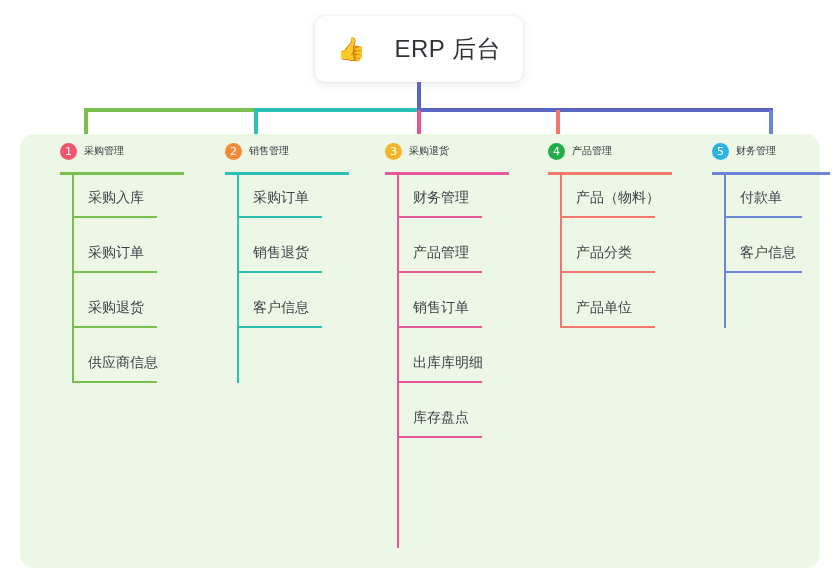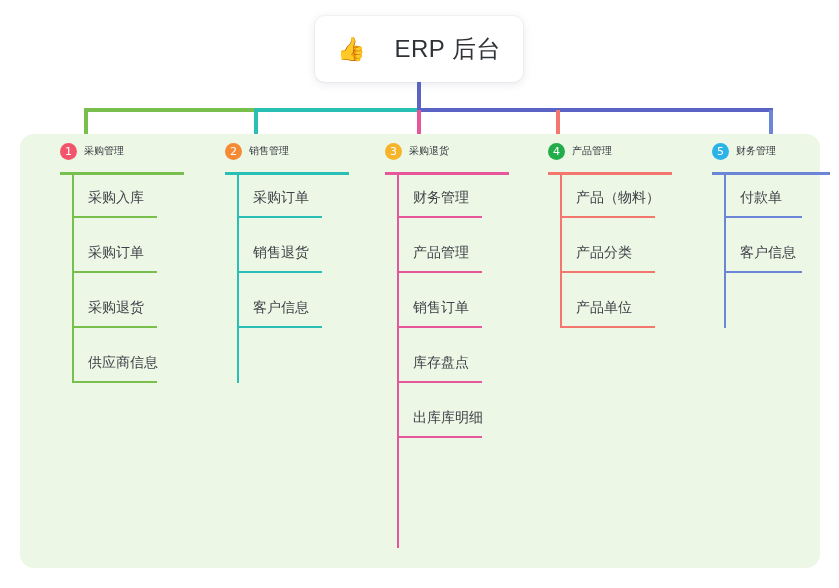--- a/index.html
+++ b/index.html
@@ -139,25 +139,25 @@
             </div>
             <div class="leaf">
               <span class="leaf-text">产品管理</span>
               <div class="leaf-rule" style="width: 85px; background: rgb(231, 86, 155);"></div>
             </div>
             <div class="leaf">
               <span class="leaf-text">销售订单</span>
               <div class="leaf-rule" style="width: 85px; background: rgb(231, 86, 155);"></div>
             </div>
             <div class="leaf">
+              <span class="leaf-text">出库库明细</span>
+              <div class="leaf-rule" style="width: 85px; background: rgb(231, 86, 155);"></div>
+            </div>
+            <div class="leaf">
               <span class="leaf-text">库存盘点</span>
-              <div class="leaf-rule" style="width: 85px; background: rgb(231, 86, 155);"></div>
-            </div>
-            <div class="leaf">
-              <span class="leaf-text">出库库明细</span>
               <div class="leaf-rule" style="width: 85px; background: rgb(231, 86, 155);"></div>
             </div>
           </div>
         </div>
         <div class="col" style="left: 508px;">
           <div class="col-head">
             <span class="badge" style="background: rgb(35, 173, 74);">4</span>
             <span class="col-title">产品管理</span>
           </div>
           <div class="head-rule" style="width: 124px; background: rgb(244, 119, 110);"></div>

